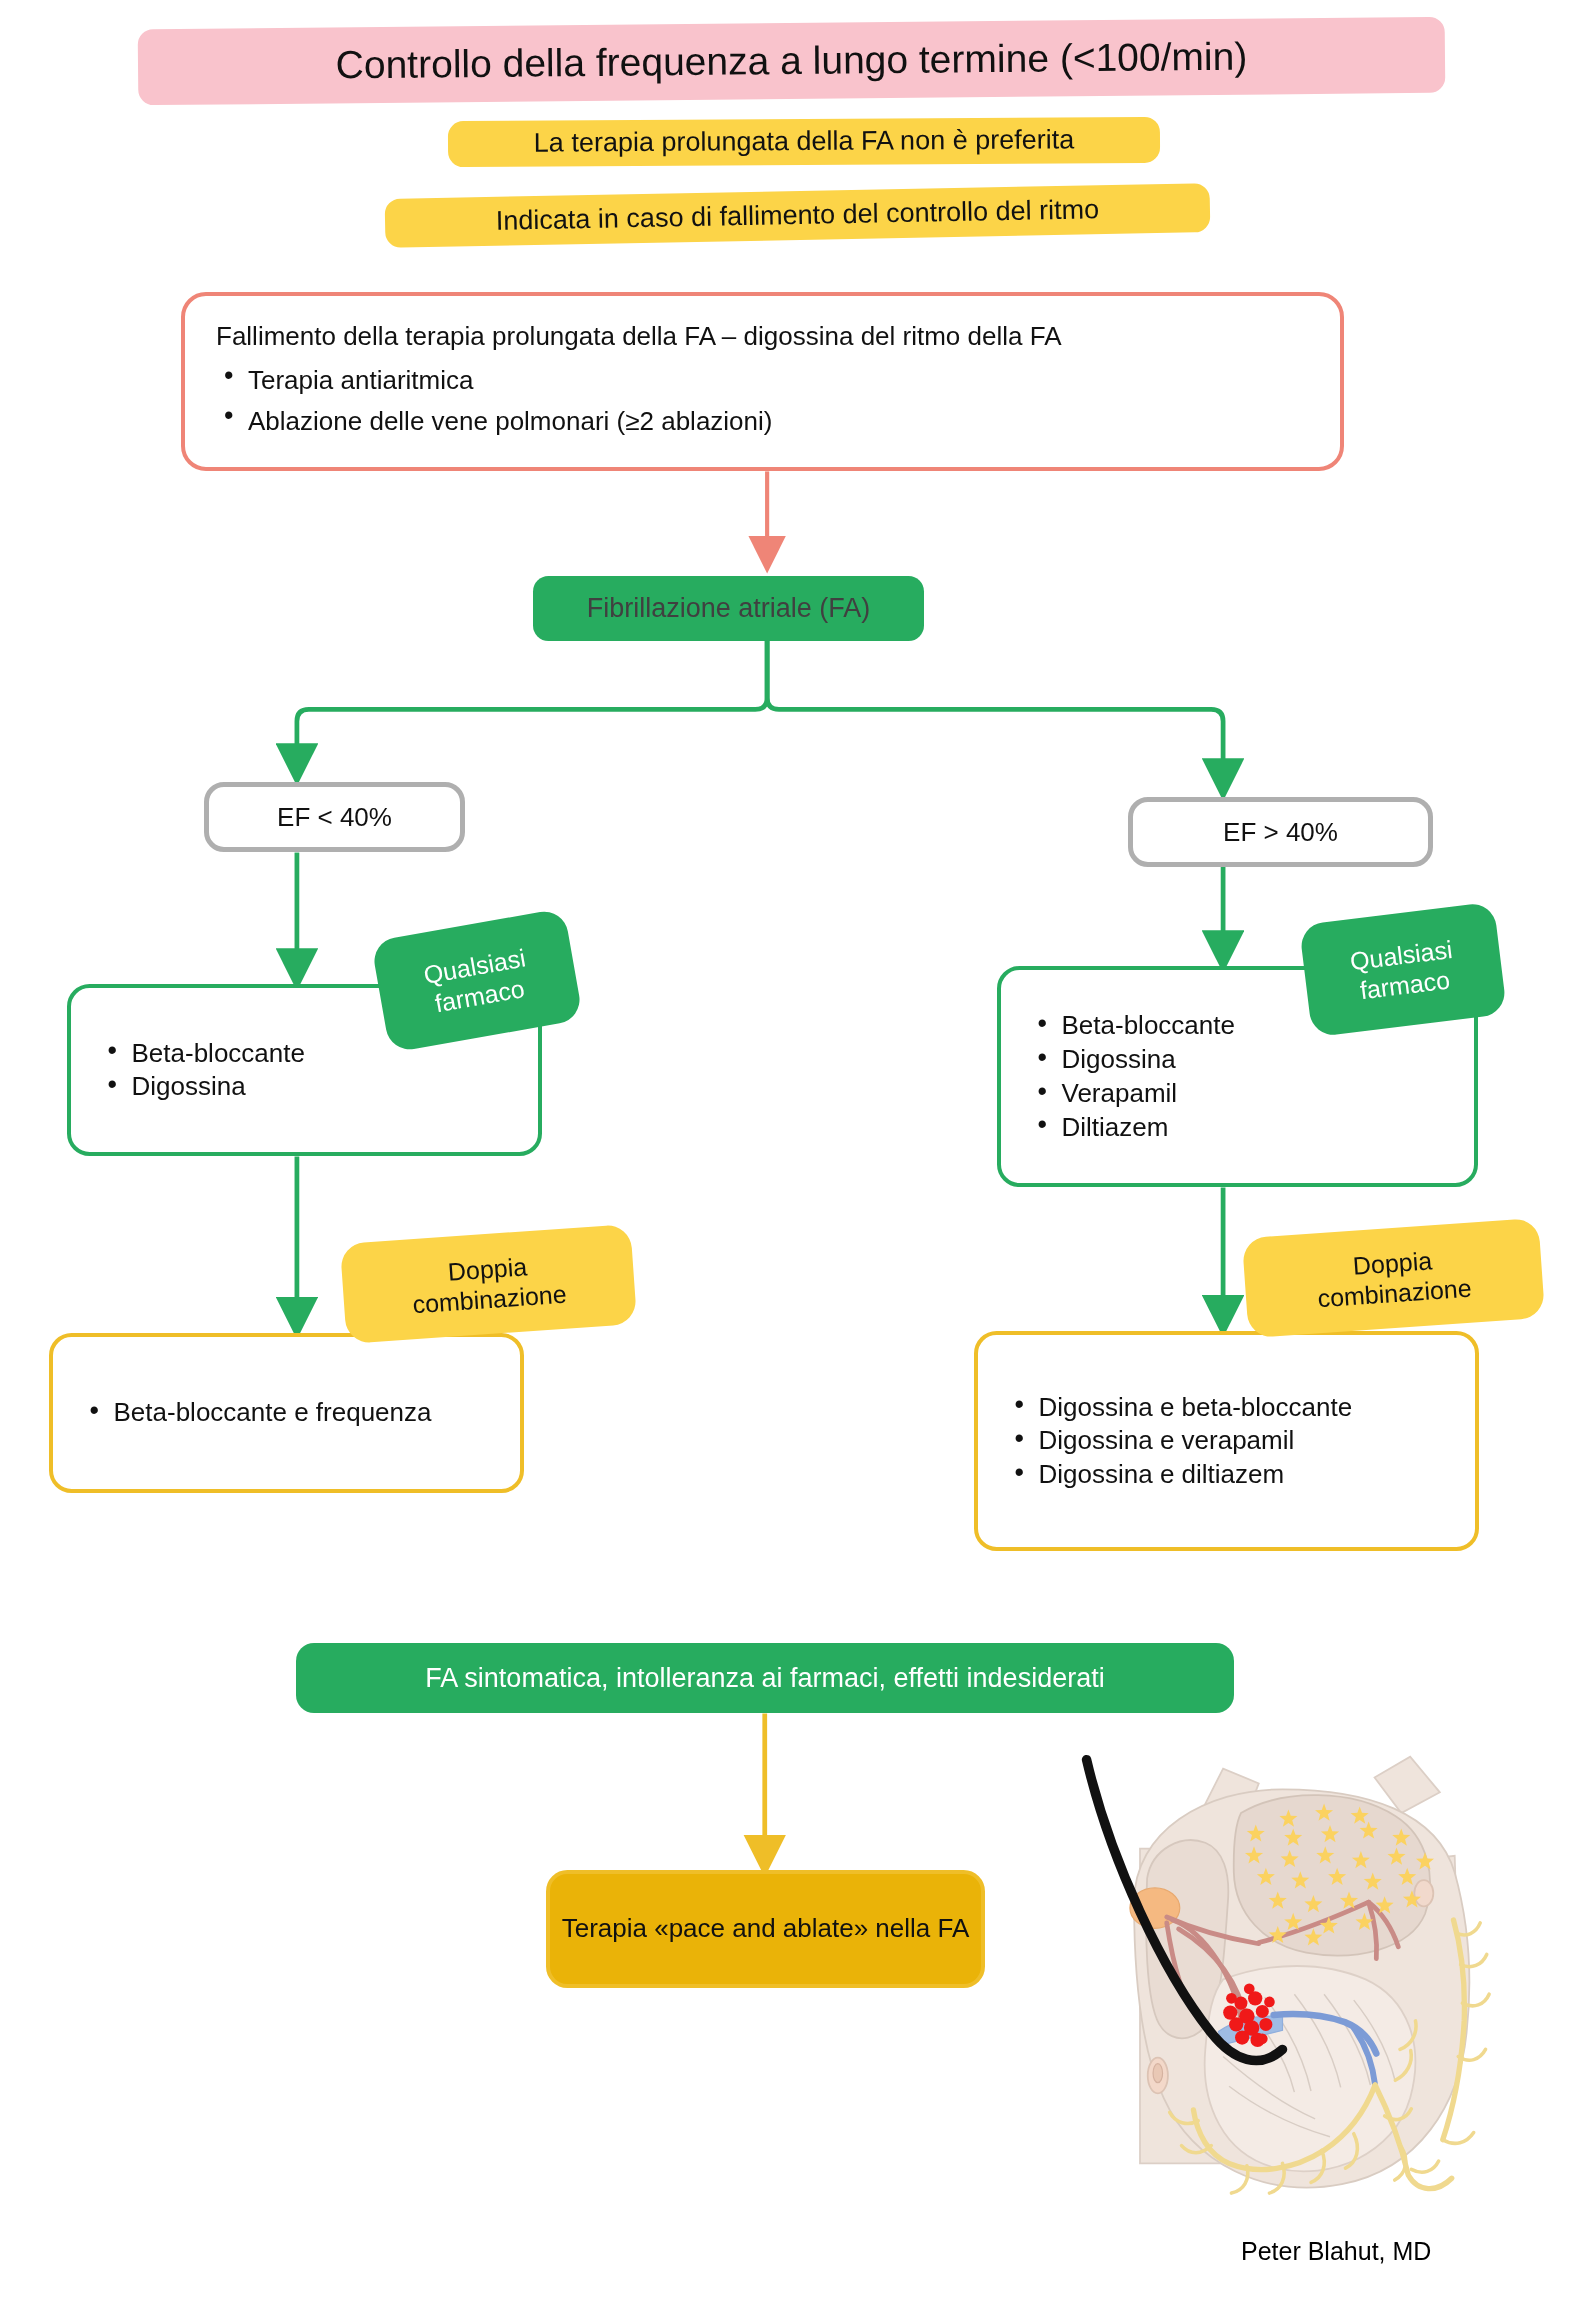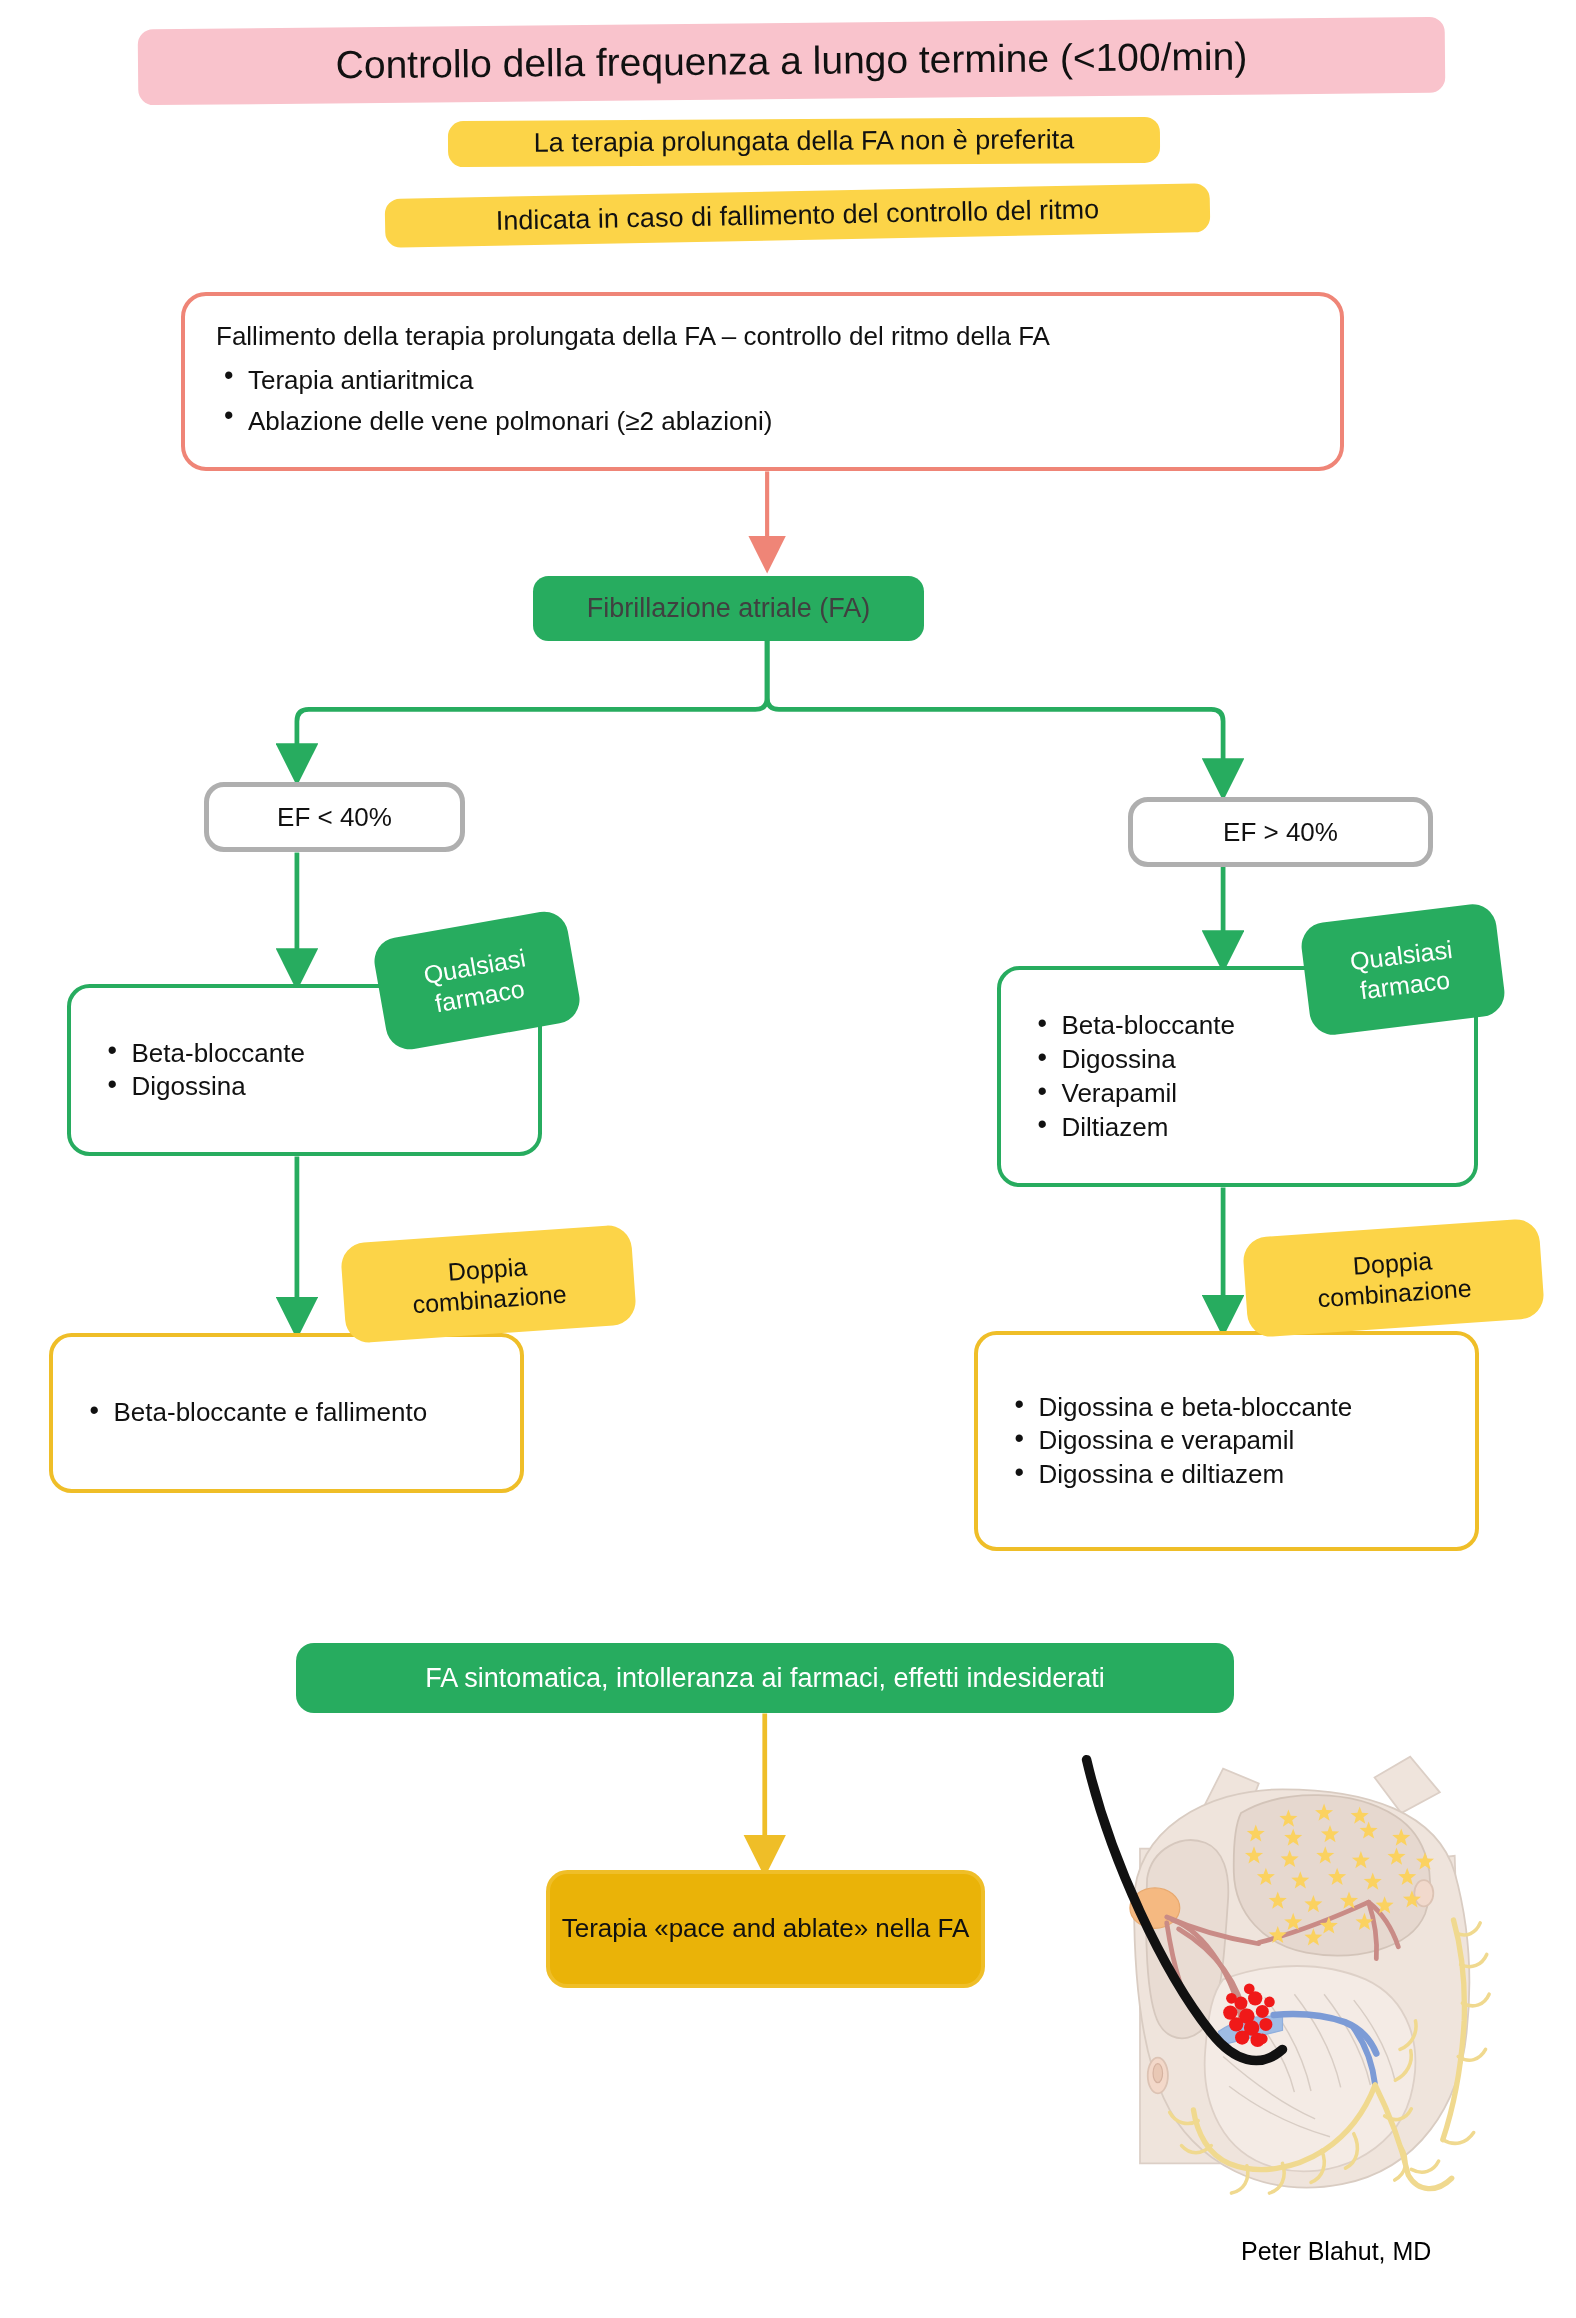--- a/index.html
+++ b/index.html
@@ -159,21 +159,21 @@
   <path d="M1288,2886 L1288,3138" stroke="#EFBE28" stroke-width="8" fill="none" marker-end="url(#arrow-yellow)"></path>
 </svg>
 
 <div class="abs banner" id="title-banner">Controllo della frequenza a lungo termine (&lt;100/min)</div>
 
 <div class="abs banner" id="sub-banner-1">La terapia prolungata della FA non è preferita</div>
 
 <div class="abs banner" id="sub-banner-2">Indicata in caso di fallimento del controllo del ritmo</div>
 
 <div class="abs node" id="fail-box">
-  <div class="lead">Fallimento della terapia prolungata della FA – controllo del ritmo della FA</div>
+  <div class="lead">Fallimento della terapia prolungata della FA – digossina del ritmo della FA</div>
   <ul class="bul">
     <li>Terapia antiaritmica</li>
     <li>Ablazione delle vene polmonari (≥2 ablazioni)</li>
   </ul>
 </div>
 
 <div class="abs node center" id="fa-node">Fibrillazione atriale (FA)</div>
 
 <div class="abs node center ef-node" id="ef-low">EF &lt; 40%</div>
 
@@ -190,21 +190,21 @@
   <ul class="bul">
     <li>Beta-bloccante</li>
     <li>Digossina</li>
     <li>Verapamil</li>
     <li>Diltiazem</li>
   </ul>
 </div>
 
 <div class="abs node combo-box" id="combo-left">
   <ul class="bul">
-    <li>Beta-bloccante e fallimento</li>
+    <li>Beta-bloccante e frequenza</li>
   </ul>
 </div>
 
 <div class="abs node combo-box" id="combo-right">
   <ul class="bul">
     <li>Digossina e beta-bloccante</li>
     <li>Digossina e verapamil</li>
     <li>Digossina e diltiazem</li>
   </ul>
 </div>

